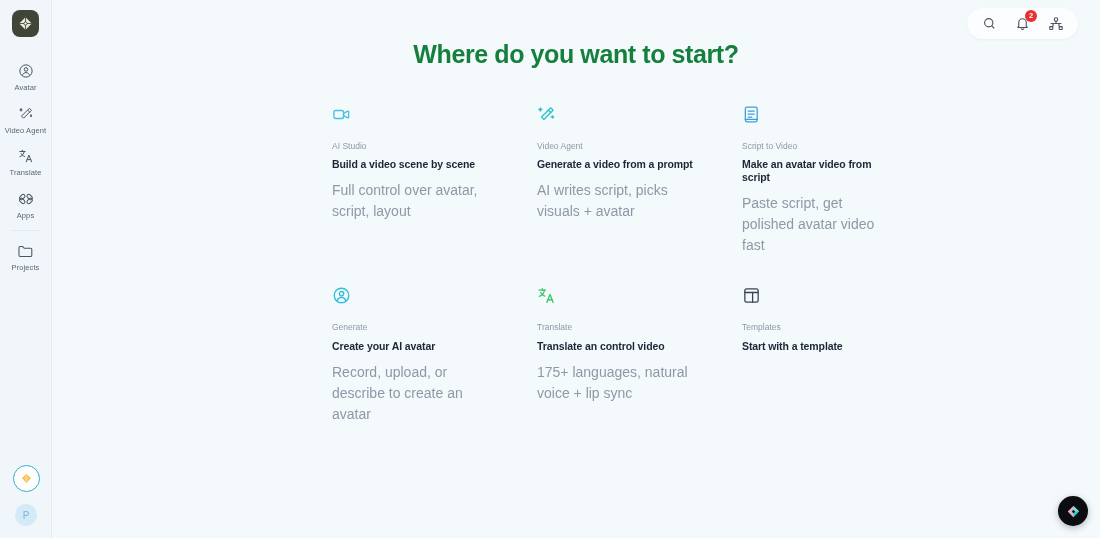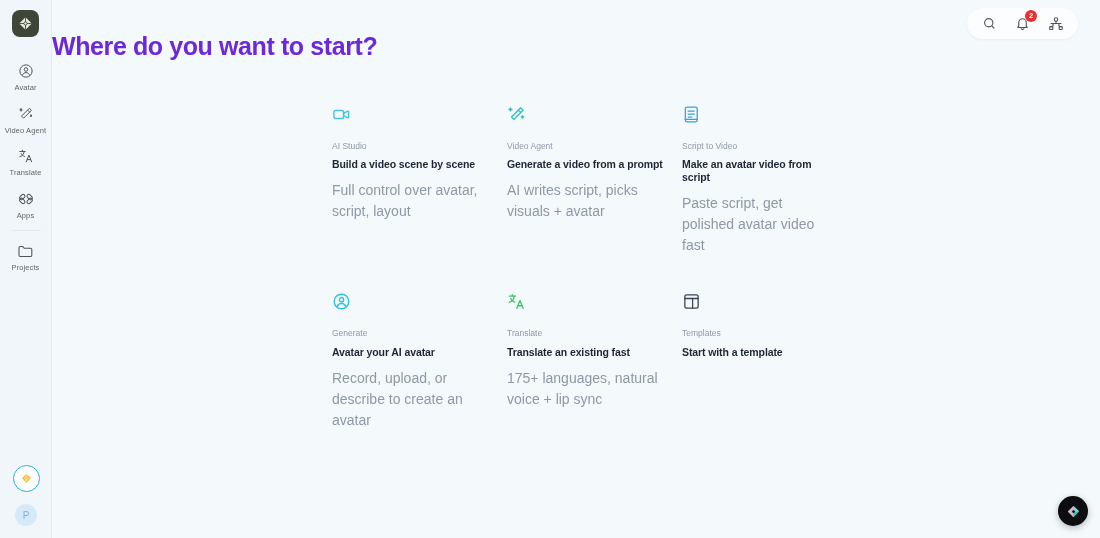--- a/index.html
+++ b/index.html
@@ -85,32 +85,32 @@
   .badge {
     position: absolute; top: -5px; right: -6px;
     min-width: 12px; height: 12px; border-radius: 6px;
     background: #e8302f; color: #fff;
     font-size: 7.5px; font-weight: 700;
     display: flex; align-items: center; justify-content: center;
     padding: 0 3px; line-height: 1;
   }
 
   .page-title {
-    position: absolute; top: 32px; left: 0; right: 0;
-    text-align: left;
-    font-size: 25px; font-weight: 700; color: #6d28d9;
+    position: absolute; top: 40px; left: 0; right: 0;
+    text-align: center;
+    font-size: 25px; font-weight: 700; color: #15803d;
     letter-spacing: -.4px;
   }
 
   .cards {
     position: absolute; top: 105px; left: 280px;
     width: 500px;
     display: grid;
     grid-template-columns: 175px 175px 175px;
-    column-gap: 0px; row-gap: 36px;
+    column-gap: 0px; row-gap: 36px; gap: 30px;
   }
   .card {
     width: 160px; cursor: pointer;
     background: transparent; border: none; text-align: left;
     padding: 0;
   }
   .card-icon { height: 22px; margin-bottom: 14px; display: flex; align-items: flex-start; }
   .card-eyebrow {
     font-size: 8.5px; color: #8e99a6; margin-bottom: 7px; line-height: 1.2;
   }
@@ -300,37 +300,37 @@
 
       <div class="card">
         <div class="card-icon">
           <svg width="19" height="19" viewBox="0 0 24 24" fill="none" stroke="#2bc0dd" stroke-width="1.7" stroke-linecap="round">
             <circle cx="12" cy="12" r="9.2"></circle>
             <circle cx="12" cy="9.7" r="2.7"></circle>
             <path d="M6.6 18.4c.9-2.6 2.9-4 5.4-4s4.5 1.4 5.4 4"></path>
           </svg>
         </div>
         <div class="card-eyebrow">Generate</div>
-        <div class="card-title">Avatar your AI avatar</div>
+        <div class="card-title">Create your AI avatar</div>
         <div class="card-desc">Record, upload, or describe to create an avatar</div>
       </div>
 
       <div class="card">
         <div class="card-icon">
           <svg width="19" height="19" viewBox="0 0 24 24" fill="none" stroke="#3ec46a" stroke-width="1.7" stroke-linecap="round" stroke-linejoin="round">
             <path d="M2.6 5.2h8.2"></path>
             <path d="M6.7 3.3v1.9"></path>
             <path d="M9.2 5.2c0 3.7-2.8 6.8-6.3 7.8"></path>
             <path d="M4.6 8.3c.9 2.2 2.9 3.8 5.2 4.4"></path>
             <path d="M12.4 20.7l4-10 4 10"></path>
             <path d="M13.8 17.4h5.2"></path>
           </svg>
         </div>
         <div class="card-eyebrow">Translate</div>
-        <div class="card-title">Translate an existing fast</div>
+        <div class="card-title">Translate an control video</div>
         <div class="card-desc">175+ languages, natural voice + lip sync</div>
       </div>
 
       <div class="card">
         <div class="card-icon">
           <svg width="19" height="19" viewBox="0 0 24 24" fill="none" stroke="#3b4453" stroke-width="1.6" stroke-linecap="round" stroke-linejoin="round">
             <rect x="3.6" y="3.6" width="16.8" height="16.8" rx="2.4"></rect>
             <path d="M3.6 8.2h16.8"></path>
             <path d="M13.4 8.2v12.2"></path>
           </svg>

